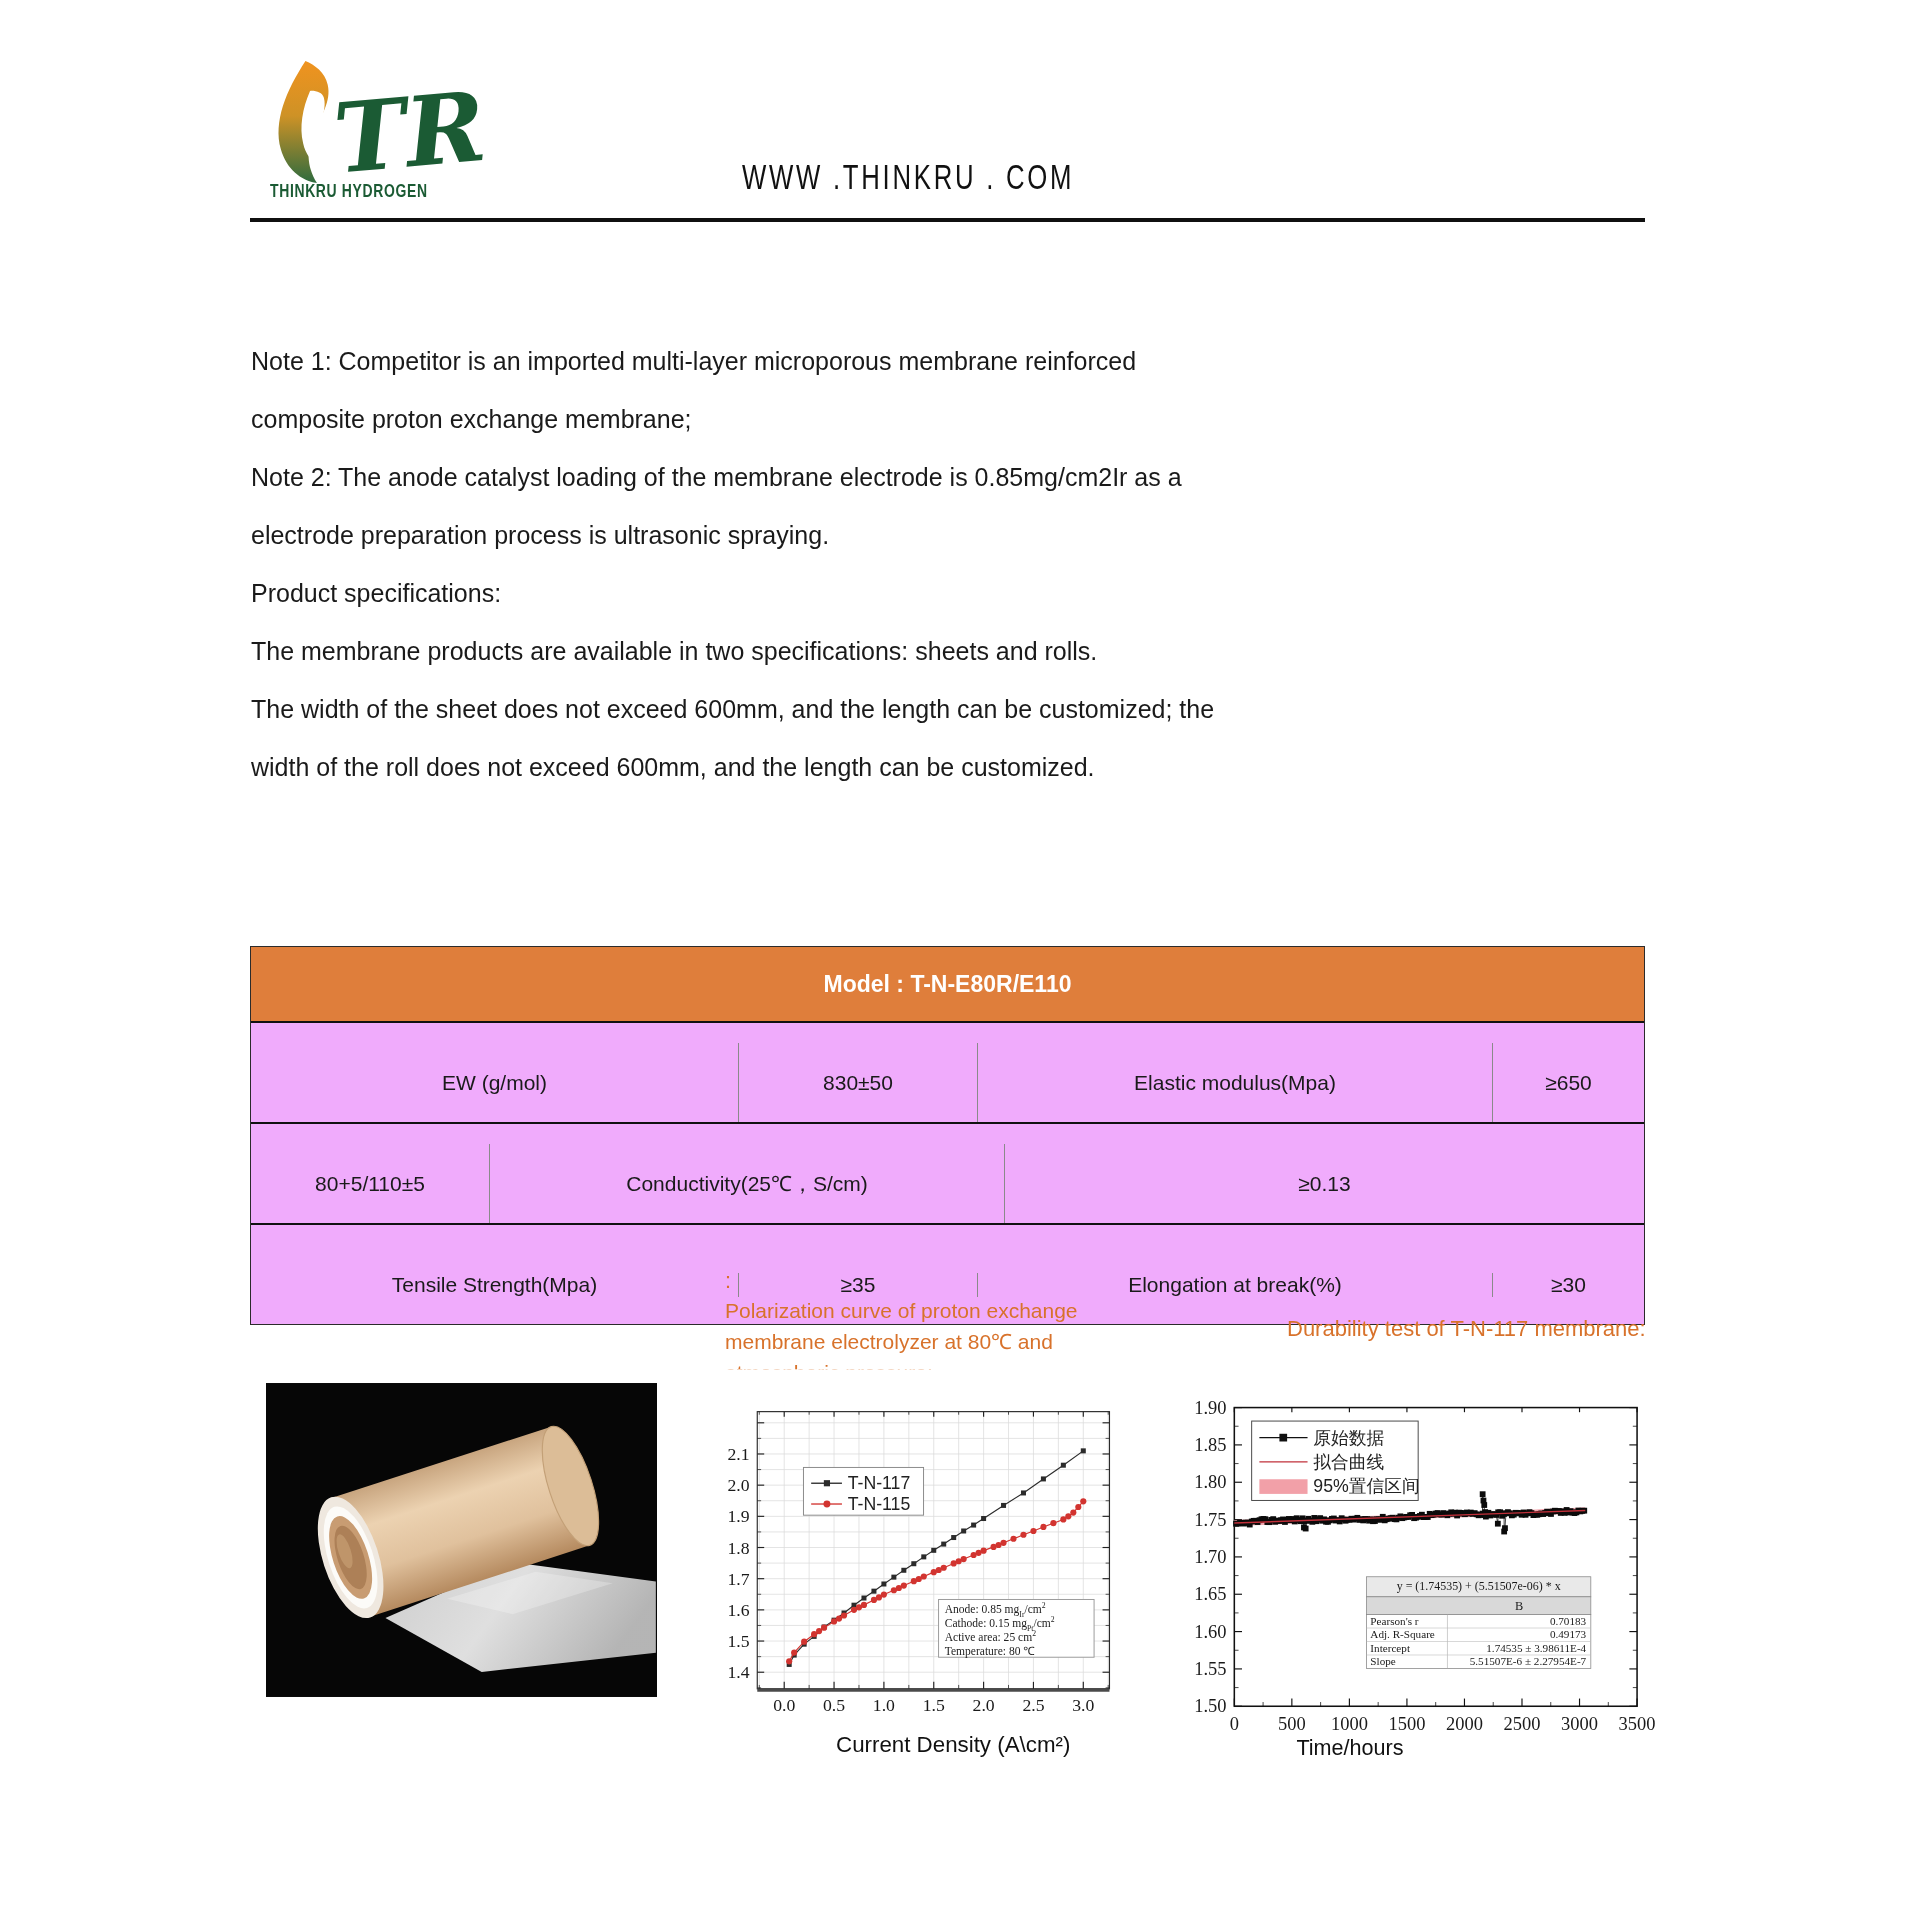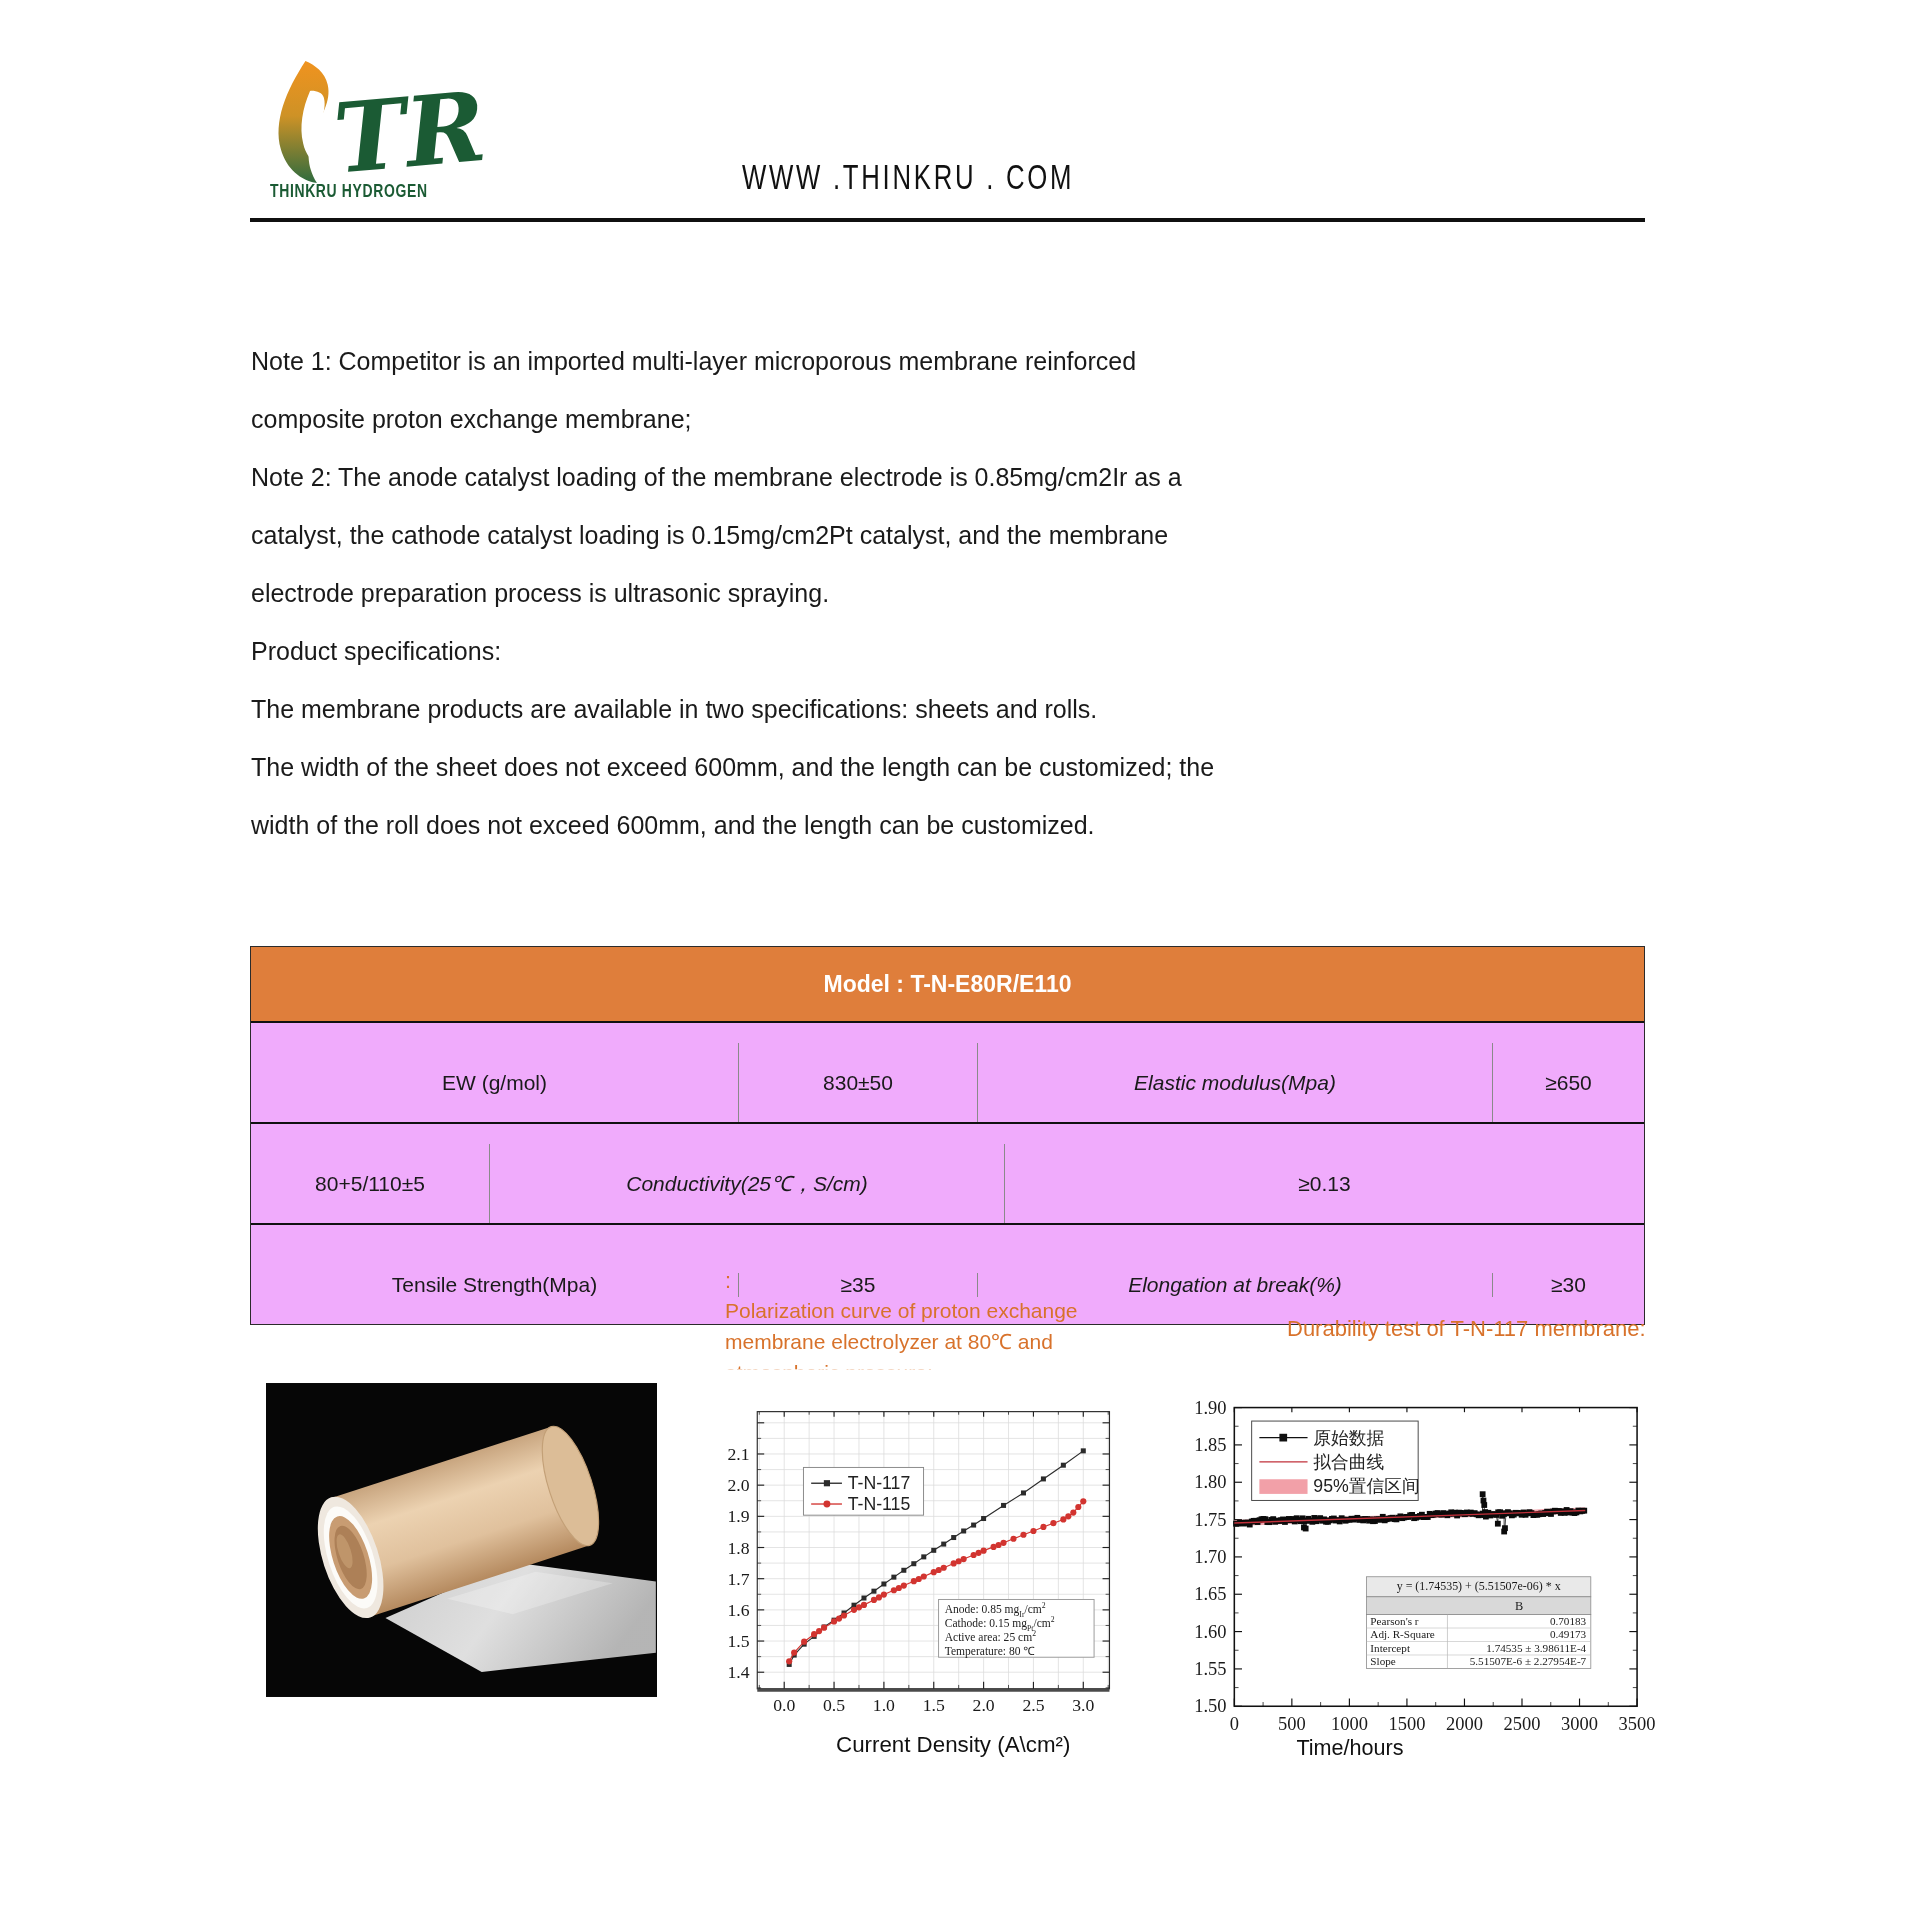--- a/index.html
+++ b/index.html
@@ -18,21 +18,21 @@
   .note-line{white-space:nowrap;}
   
   .spec-table{position:absolute;left:250px;width:1395px;border:1.5px solid #2b2b2b;box-sizing:border-box;background:#f0abfc;}
   .spec-table .thead{height:74px;background:var(--accent);color:#fff;display:flex;align-items:center;
         justify-content:center;font-size:23px;font-weight:bold;border-bottom:2.7px solid #111;}
   .spec-table .trow{display:flex;height:79px;border-bottom:2.7px solid #111;margin-top:20px;}
   .spec-table .trow:last-child{border-bottom:none;align-items:center;}
   .cell{display:flex;align-items:center;justify-content:center;font-size:21px;
         border-right:0.8px solid #8a8a8a;box-sizing:border-box;}
   .cell:last-child{border-right:none;}
-  .c1{width:488px;} .c2{width:239px;} .c3{width:515px;font-style:italic;} .c4{flex:1;}
+  .c1{width:488px;} .c2{width:239px;} .c3{width:515px;} .c4{flex:1;}
   
   .cap-colon{position:absolute;left:725px;top:1268px;font-size:21.6px;color:var(--caption);}
   .cap-left{position:absolute;left:725px;top:1295px;width:482px;font-size:21px;line-height:31px;color:var(--caption);}
   .cap-right{position:absolute;left:1287px;top:1316px;width:539px;font-size:22px;color:var(--caption);white-space:nowrap;}
   
   .photo-svg{position:absolute;left:266px;top:1383px;width:391px;height:314px;}
   .chart-left{position:absolute;left:713px;top:1369px;width:485px;height:424px;}
   .chart-right{position:absolute;left:1190px;top:1369px;width:528px;height:424px;}
   .flame-stop1{stop-color:#F0931F;} .flame-stop2{stop-color:#CE9226;} .flame-stop3{stop-color:#2E6B3F;}
 </style>
@@ -56,21 +56,20 @@
     <text x="190" y="300" font-family="DejaVu Serif, serif" font-style="italic" font-weight="bold" font-size="250" fill="#1B5B34" transform="rotate(-5 300 240)">TR</text>
   </svg>
   <div class="brand">THINKRU HYDROGEN</div>
   <div class="url">WWW .THINKRU . COM</div>
   <div class="hrule"></div>
 
   <div class="notes">
     <div class="note-line">Note 1: Competitor is an imported multi-layer microporous membrane reinforced</div>
     <div class="note-line">composite proton exchange membrane;</div>
     <div class="note-line">Note 2: The anode catalyst loading of the membrane electrode is 0.85mg/cm2Ir as a</div>
-    <div class="note-line">catalyst, the cathode catalyst loading is 0.15mg/cm2Pt catalyst, and the membrane</div>
     <div class="note-line">electrode preparation process is ultrasonic spraying.</div>
     <div class="note-line">Product specifications:</div>
     <div class="note-line">The membrane products are available in two specifications: sheets and rolls.</div>
     <div class="note-line">The width of the sheet does not exceed 600mm, and the length can be customized; the</div>
     <div class="note-line">width of the roll does not exceed 600mm, and the length can be customized.</div>
   </div>
 
   <div class="spec-table" style="top:946px;">
     <div class="thead">Model : T-N-E80R/E110</div>
     <div class="trow">

